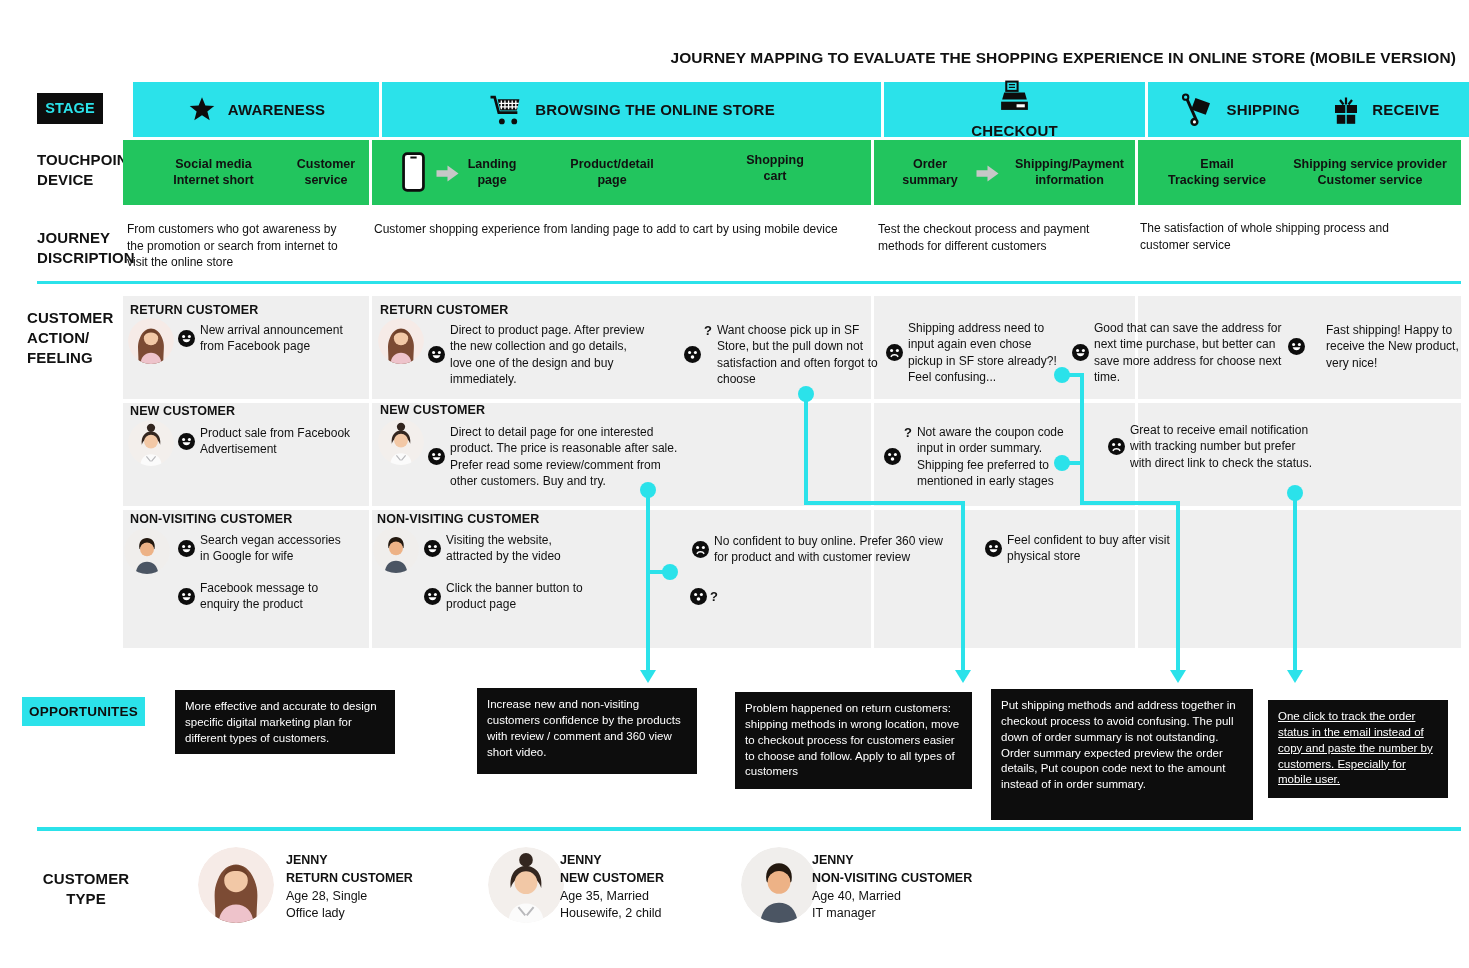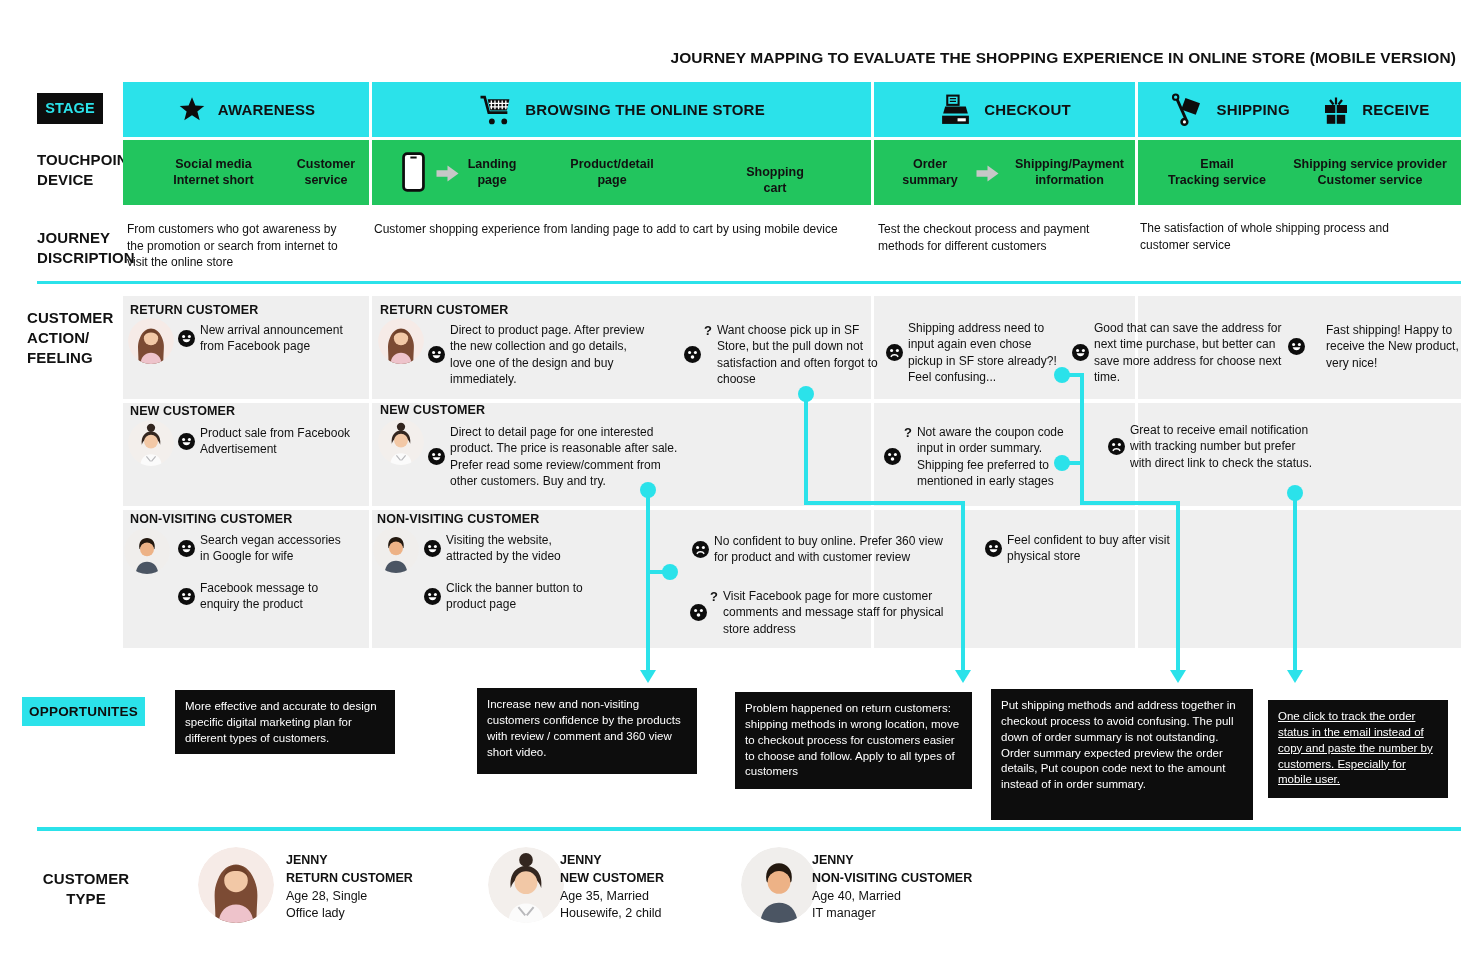--- a/index.html
+++ b/index.html
@@ -3,21 +3,21 @@
 <meta charset="utf-8">
 <style>
   html,body{margin:0;padding:0;background:#fff;}
   body{font-family:"Liberation Sans",sans-serif;color:#111;}
   #canvas{position:relative;width:1469px;height:968px;background:#ffffff;overflow:hidden;}
   .title{position:absolute;top:49px;right:13px;font-weight:bold;font-size:15.5px;letter-spacing:0.1px;}
   .rowlabel{position:absolute;font-weight:bold;font-size:15px;line-height:1.32;letter-spacing:0.1px;}
   .stage-label{background:#0d0d0d;color:var(--accent);display:flex;align-items:center;justify-content:center;font-size:14.5px;}
   .opp-label{background:var(--accent);color:#0d0d0d;display:flex;align-items:center;justify-content:center;font-size:13.5px;letter-spacing:0.2px;}
   .center{text-align:center;}
-  .stage-cell{position:absolute;background:var(--accent);display:flex;align-items:center;justify-content:center;gap:11px;font-weight:bold;font-size:15px;letter-spacing:0.2px;}
+  .stage-cell{position:absolute;background:var(--accent);display:flex;align-items:center;justify-content:center;gap:11px;font-weight:bold;font-size:15px;letter-spacing:0.2px;margin-left:10px;}
   .stage-pair{display:flex;align-items:center;justify-content:space-evenly;width:100%;}
   .stage-group{display:flex;align-items:center;gap:11px;}
   .tp-cell{position:absolute;background:#22c55e;}
   .tp-text{position:absolute;font-weight:bold;font-size:12.5px;line-height:1.3;text-align:center;}
   .jd-text{position:absolute;font-size:12px;line-height:1.38;}
   .band{position:absolute;background:#efefef;}
   .cust-heading{position:absolute;font-weight:bold;font-size:12.5px;letter-spacing:0.1px;}
   .note{position:absolute;display:flex;gap:5px;font-size:12px;line-height:1.36;}
   .note .qm{font-weight:bold;font-size:13px;margin-left:-2px;}
   .icon{display:inline-flex;align-items:center;justify-content:center;}
@@ -78,21 +78,21 @@
           <svg width="36" height="31" viewBox="0 0 34 30">
             <path d="M2 3h4l4 15h18" stroke="#0D0D0D" stroke-width="2.6" fill="none"></path>
             <path d="M9 5h21l-2.5 11H11.5z" fill="#0D0D0D"></path>
             <path d="M12.5 6.2v8.6M16 6.2v8.6M19.5 6.2v8.6M23 6.2v8.6M26.5 6.2v8.6M10.3 9h19M11 12.4h17.6" stroke="#fff" stroke-width="1.3"></path>
             <circle cx="13" cy="26.5" r="2.8" fill="#0D0D0D"></circle>
             <circle cx="25" cy="26.5" r="2.8" fill="#0D0D0D"></circle>
           </svg>
         </span>
         <span>BROWSING THE ONLINE STORE</span>
       </div>
-      <div class="stage-cell" style="left: 874px; top: 82px; width: 261px; height: 55px;">
+      <div class="stage-cell" style="left: 874px; top: 82px; width: 261px; height: 55px; flex-direction: column;">
         <span class="icon">
           <svg width="35" height="31" viewBox="0 0 34 30">
             <rect x="9" y="1.5" width="11" height="9" fill="none" stroke="#0D0D0D" stroke-width="2"></rect>
             <path d="M11.5 4.4h6M11.5 7h6" stroke="#0D0D0D" stroke-width="1.2"></path>
             <path d="M7 12h20l2 7H5z" fill="#0D0D0D"></path>
             <rect x="4" y="21" width="26" height="8" fill="#0D0D0D"></rect>
             <rect x="19" y="23.5" width="8" height="3" fill="#fff"></rect>
           </svg>
         </span>
         <span>CHECKOUT</span>
@@ -148,21 +148,21 @@
           </svg>
         </span>
         <div class="tp-text" style="left: 80px; top: 16px; width: 80px;">
           <div>Landing</div>
           <div>page</div>
         </div>
         <div class="tp-text" style="left: 180px; top: 16px; width: 120px;">
           <div>Product/detail</div>
           <div>page</div>
         </div>
-        <div class="tp-text" style="left: 353px; top: 24px; width: 100px;">
+        <div class="tp-text" style="left: 353px; top: 12px; width: 100px;">
           <div>Shopping</div>
           <div>cart</div>
         </div>
       </div>
       <div class="tp-cell" style="left: 874px; top: 140px; width: 261px; height: 65px;">
         <div class="tp-text" style="left: 16px; top: 16px; width: 80px;">
           <div>Order</div>
           <div>summary</div>
         </div>
         <span class="icon" style="position: absolute; left: 102px; top: 24px;">
@@ -431,21 +431,20 @@
       <div class="note" style="left: 690px; top: 588px;">
         <span class="icon">
           <svg width="17" height="17" viewBox="0 0 20 20">
             <circle cx="10" cy="10" r="10" fill="#0D0D0D"></circle>
             <circle cx="6.6" cy="7.7" r="1.8" fill="#fff"></circle>
             <circle cx="13.4" cy="7.7" r="1.8" fill="#fff"></circle>
             <circle cx="10" cy="13" r="2.1" fill="#fff"></circle>
           </svg>
         </span>
         <span class="qm">?</span>
-        <span style="width: 226px;">Visit Facebook page for more customer comments and message staff for physical store address</span>
       </div>
       <div class="note" style="left: 985px; top: 532px;">
         <span class="icon">
           <svg width="17" height="17" viewBox="0 0 20 20">
             <circle cx="10" cy="10" r="10" fill="#0D0D0D"></circle>
             <circle cx="6.6" cy="7.7" r="1.8" fill="#fff"></circle>
             <circle cx="13.4" cy="7.7" r="1.8" fill="#fff"></circle>
             <path d="M5.5 11a4.7 4.7 0 0 0 9 0z" fill="#fff"></path>
           </svg>
         </span>

